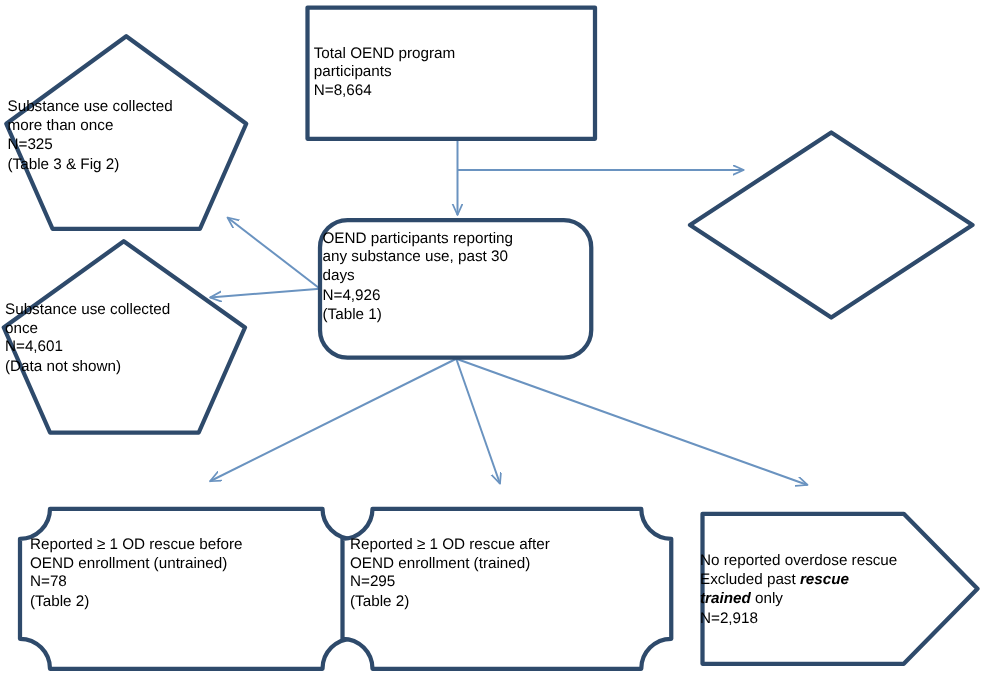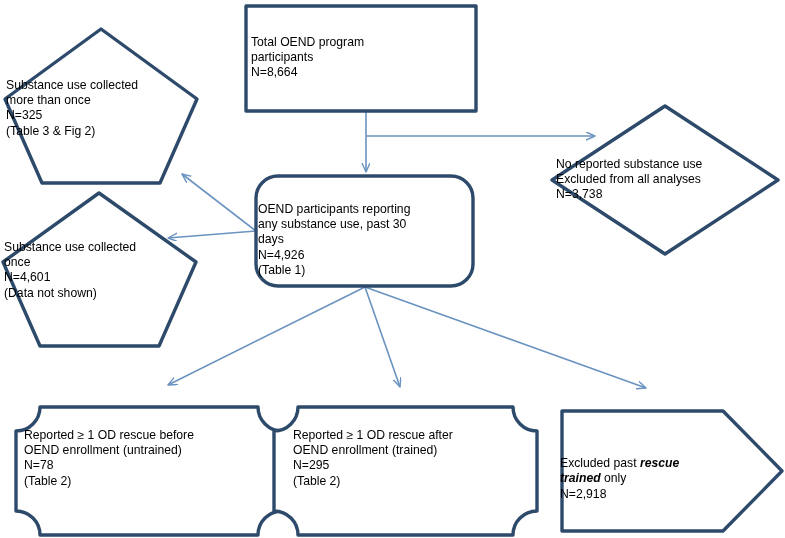--- a/index.html
+++ b/index.html
@@ -92,35 +92,32 @@
   <div class="node-label" style="left:6px; top:78px; width:190px;">Substance use collected
 more than once
 N=325
 (Table 3 &amp; Fig 2)</div>
 
   <div class="node-label" style="left:4px; top:240px; width:190px;">Substance use collected
 once
 N=4,601
 (Data not shown)</div>
 
-  <div class="node-label" style="left:258px; top:202px; width:213px;">OEND participants reporting
+  <div class="node-label" style="left:258px; top:183px; width:213px;">OEND participants reporting
 any substance use, past 30
 days
 N=4,926
 (Table 1)</div>
 
-  <div class="node-label" style="left:556px; top:157px; width:218px;">No reported substance use
-Excluded from all analyses
-N=3,738</div>
 
   <div class="node-label" style="left:24px; top:428px; width:242px;">Reported ≥ 1 OD rescue before
 OEND enrollment (untrained)
 N=78
 (Table 2)</div>
 
-  <div class="node-label" style="left:293px; top:428px; width:238px;">Reported ≥ 1 OD rescue after
+  <div class="node-label" style="left:280px; top:428px; width:238px;">Reported ≥ 1 OD rescue after
 OEND enrollment (trained)
 N=295
 (Table 2)</div>
 
-  <div class="node-label" style="left:560px; top:441px; width:200px;"><br><span>Excluded past </span><span class="ital">rescue</span><br><span class="ital">trained</span><span> only</span><br><span>N=2,918</span></div>
+  <div class="node-label" style="left:560px; top:441px; width:200px;"><span>No reported overdose rescue</span><br><span>Excluded past </span><span class="ital">rescue</span><br><span class="ital">trained</span><span> only</span><br><span>N=2,918</span></div>
 
 </div>
 
 </body></html>

